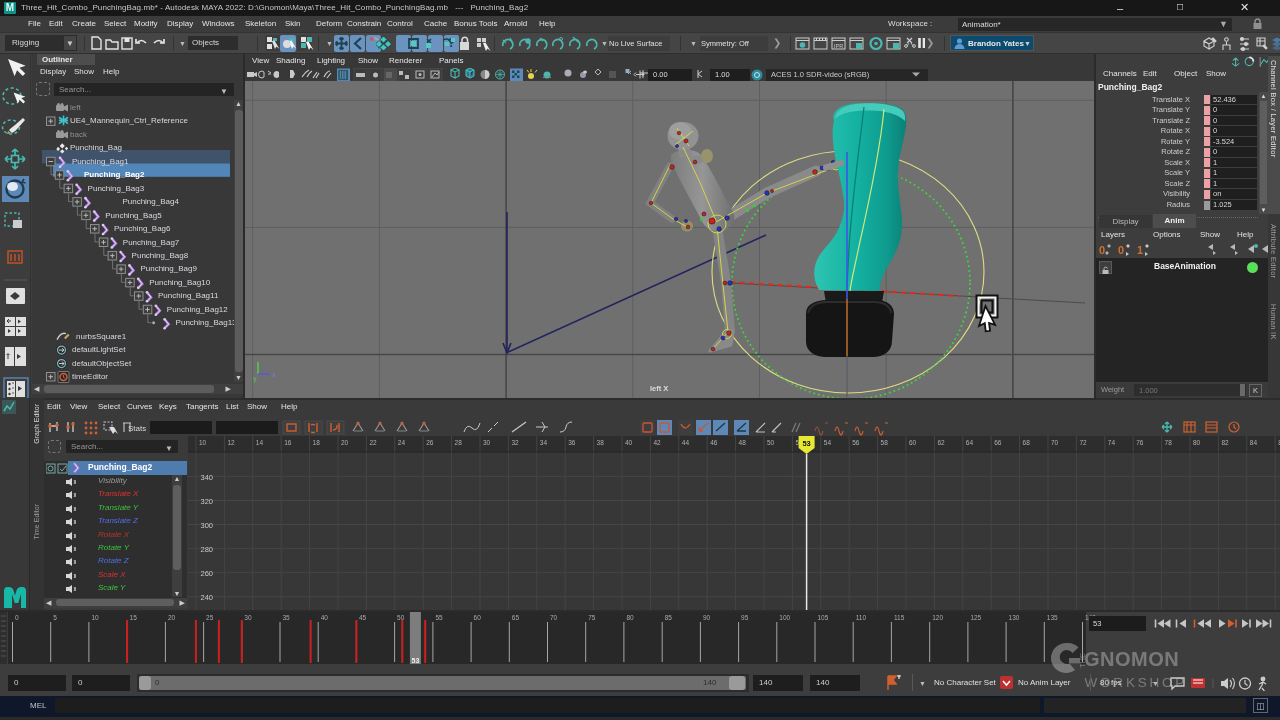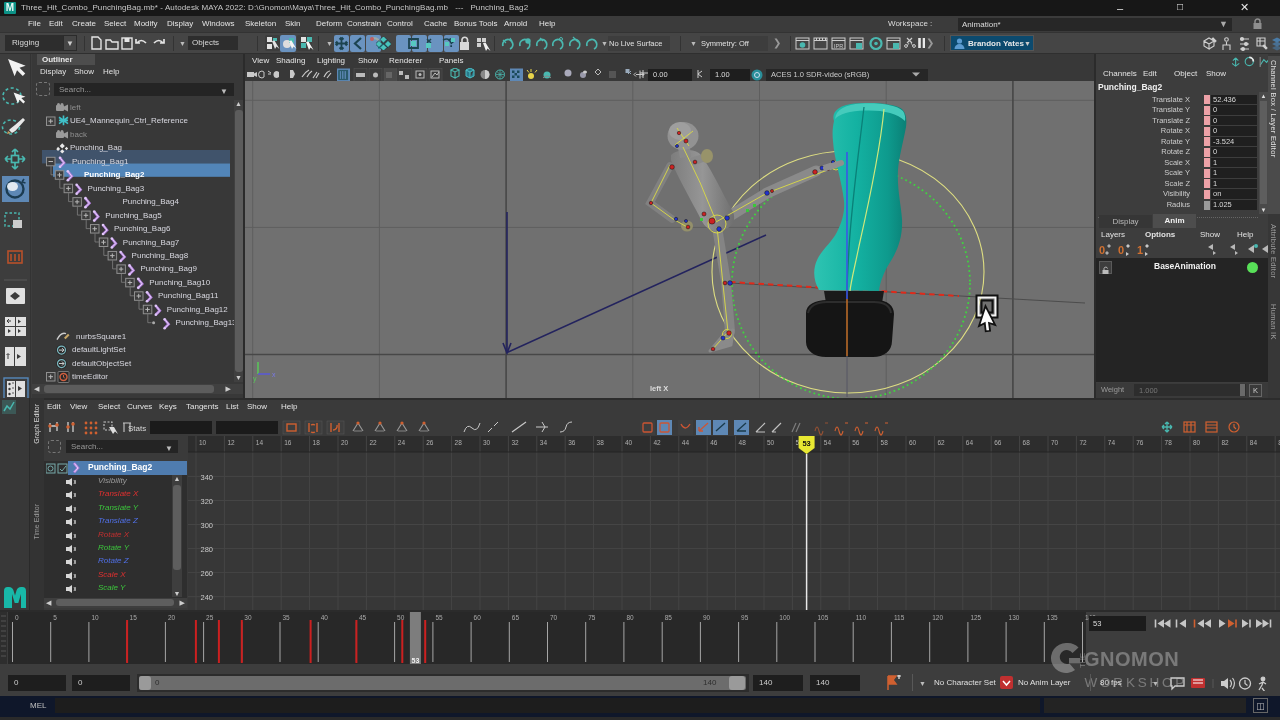--- a/index.html
+++ b/index.html
@@ -872,21 +872,21 @@
       <div style="position:absolute; left:163px; top:38px; width:9px; height:122px; background:#4a4a4a;">
 <div style="position:absolute; top:0; left:0; width:9px; height:8px; color:#ddd; font-size:6px; text-align:center; line-height:8px;">▲</div>
 <div style="position:absolute; top:9px; left:1px; width:7px; height:103px; background:#5e5e5e;"></div>
 <div style="position:absolute; bottom:0; left:0; width:9px; height:8px; color:#ddd; font-size:6px; text-align:center; line-height:8px;">▼</div>
       </div>
       <div style="position:absolute; left:2px; top:163px; width:160px; border-top:1px dotted #666;"></div>
       <div style="position:absolute; left:3px; top:161px; width:53px; height:13px; background:#363636; color:#b8b8b8; font-size:8px; text-align:center; line-height:13px;">Display</div>
 <div style="position:absolute; left:57px; top:160px; width:43px; height:14px; background:#4d4d4d; color:#f0f0f0; font-size:8px; font-weight:bold; text-align:center; line-height:14px;">Anim</div>
       <div style="position:absolute; left:5px; top:176px; color:#e2e2e2; font-size:8px;">
         <span style="position:absolute; left:0px;">Layers</span>
-        <span style="position:absolute; left:44px;font-weight:bold;">Options</span>
+        <span style="position:absolute; left:52px;">Options</span>
         <span style="position:absolute; left:99px;">Show</span>
         <span style="position:absolute; left:136px;">Help</span>
       </div>
       <svg class="abs" style="left:0px; top:189px;" width="172" height="15" viewBox="0 0 172 15">
 <g font-family="Liberation Sans" font-size="11" fill="#d07030" font-weight="bold">
           <text x="3" y="11">0</text>
           <text x="22" y="11">0</text>
           <text x="41" y="11">1</text>
         </g>
 <g fill="#c8c8c8">

